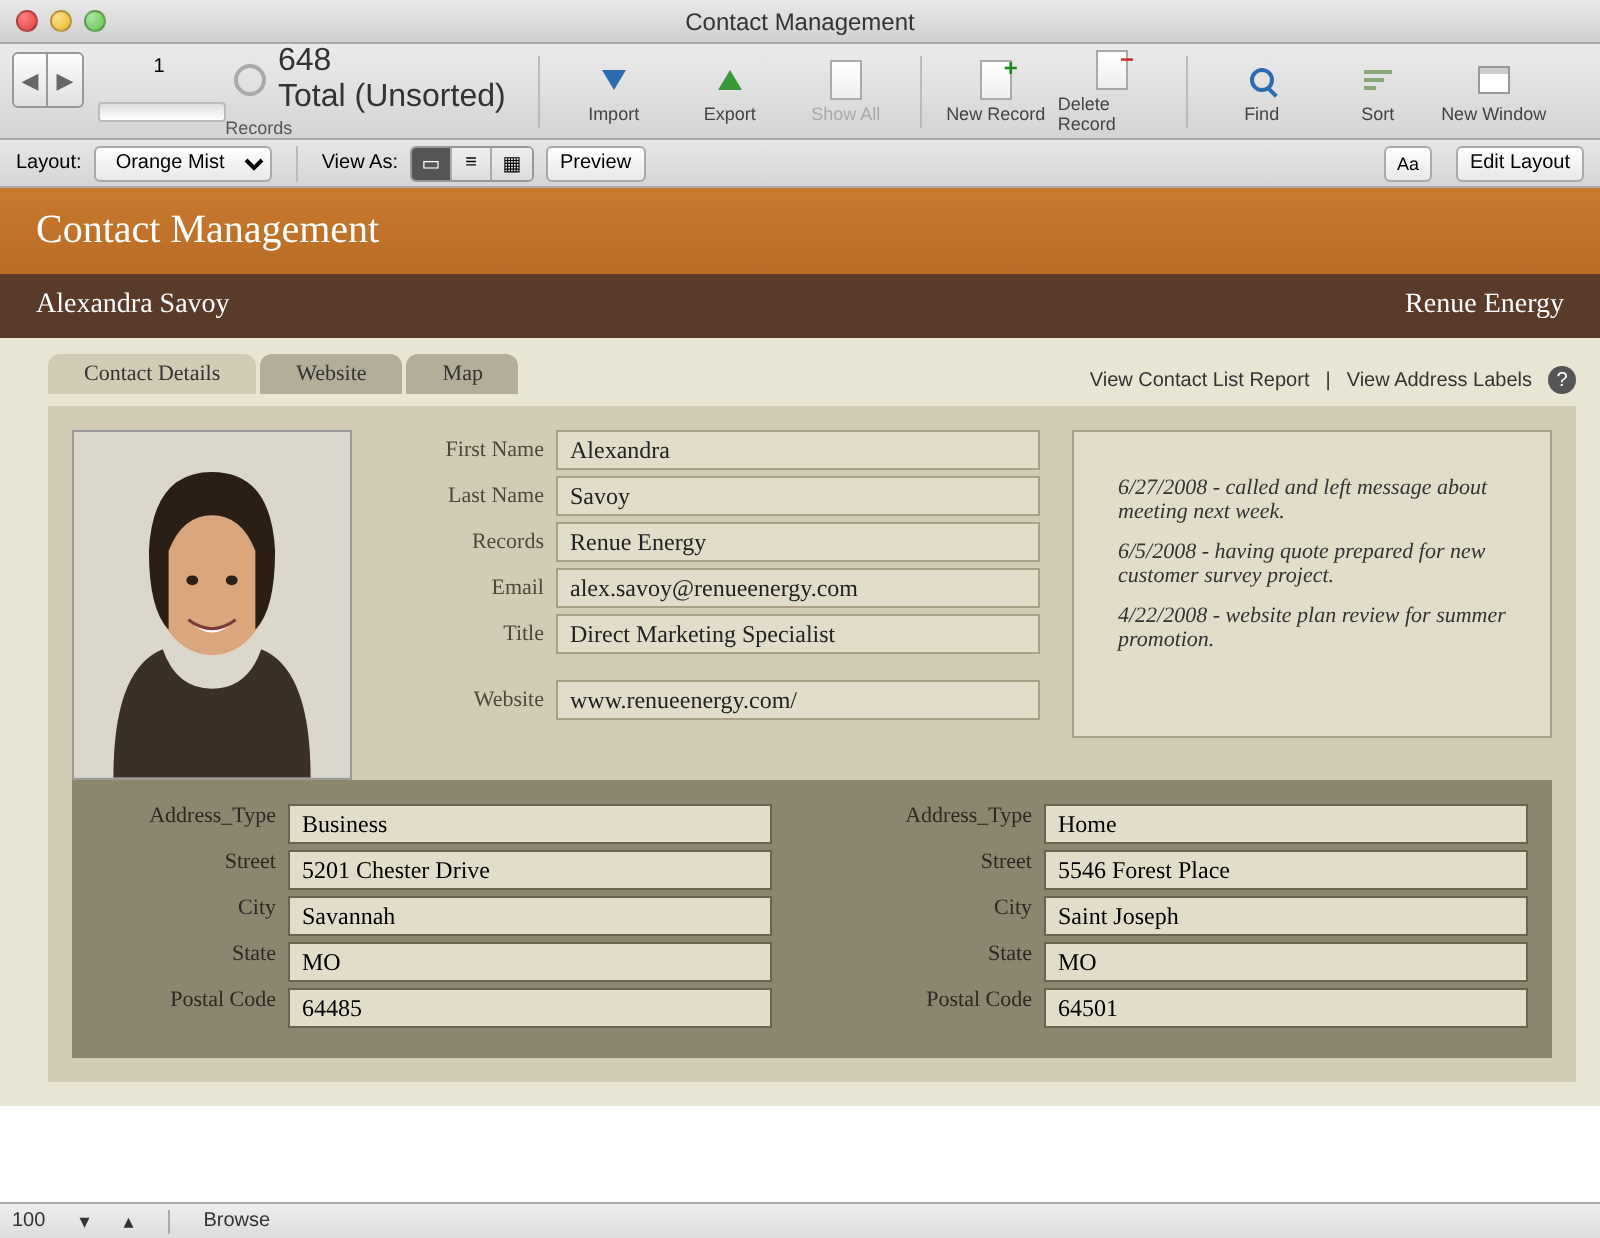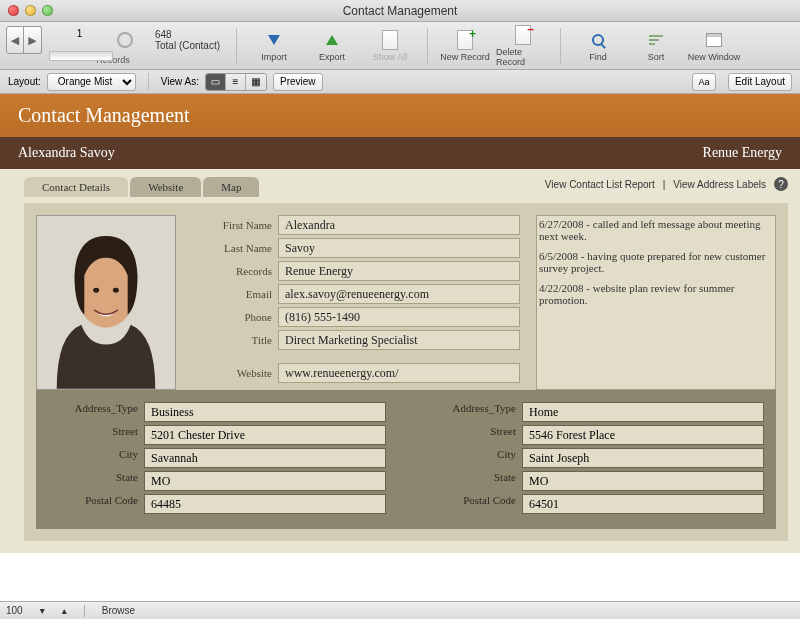--- a/index.html
+++ b/index.html
@@ -19,21 +19,21 @@
 .nav-book { display: flex; height: 28px; align-items: stretch; }
 .nav-btn { width: 18px; background: linear-gradient(#fdfdfd,#e0e0e0); border: 1px solid #999; display: flex; align-items: center; justify-content: center; color: #666; }
 .nav-btn:first-child { border-radius: 3px 0 0 3px; }
 .nav-btn:last-child { border-radius: 0 3px 3px 0; border-left: none; }
 .rec-slider { width: 64px; height: 10px; background: linear-gradient(#ddd,#fff); border: 1px solid #bbb; border-radius: 2px; margin-left: 3px; position: relative; top: 8px;}
 .rec-num { font-size: 10px; text-align: center; margin-bottom: 4px; }
 .rec-col { display: flex; flex-direction: column; align-items: center; margin-left:4px;}
 .pie { width: 16px; height: 16px; border: 2px solid #aaa; border-radius: 50%; margin-left: 4px; }
 .records-group { display: flex; flex-direction: column; align-items: center; margin-right:6px;}
 .records-row { display: flex; align-items: center; }
-.records-info { display: flex; flex-direction: column; margin-left: 22px; font-size: 10px; color: #333;}
+.records-info { display: flex; flex-direction: column; margin-left: 6px; font-size: 16px; color: #333;}
 .records-label { font-size: 9px; color: #555; margin-top: 1px; }
 .sep { width: 1px; height: 36px; background: #bbb; margin: 0 6px; }
 .tbtn { display: flex; flex-direction: column; align-items: center; justify-content: center; width: 54px; cursor: default; }
 .tbtn .ic { width: 22px; height: 22px; display: flex; align-items: center; justify-content: center; }
 .tbtn .lbl { font-size: 9px; color: #444; margin-top: 1px; }
 .tbtn.disabled .lbl { color: #aaa; }
 .arrow-down { width: 0; height: 0; border-left: 6px solid transparent; border-right: 6px solid transparent; border-top: 10px solid #2b6cb0; }
 .arrow-up { width: 0; height: 0; border-left: 6px solid transparent; border-right: 6px solid transparent; border-bottom: 10px solid #3a9a3a; }
 .doc-ic { width: 16px; height: 20px; background: linear-gradient(#fff,#eee); border:1px solid #aaa; position:relative;}
 .doc-ic.plus::after { content:'+'; position:absolute; top:-4px; right:-4px; color:#1a8a1a; font-weight:bold; font-size:12px;}
@@ -55,38 +55,38 @@
 .view-toggle div.active { background:#555; color:#fff;}
 .aabtn { margin-left:auto; width:24px; height:18px; border:1px solid #aaa; border-radius:3px; background:linear-gradient(#fff,#e8e8e8); display:flex; align-items:center; justify-content:center; font-size:9px;}
 
 
 .content { position: relative; }
 .header-orange { background: linear-gradient(#c97a2f,#b86c25); color: #fff; padding: 10px 18px; font-size: 20px; font-weight: normal; font-family: Georgia, serif; }
 .header-brown { background: #5a3a29; color: #fff; padding: 8px 18px; display:flex; justify-content:space-between; font-family: Georgia, serif; font-size: 14px;}
 .body-area { background: #e9e5d3; padding: 8px 12px 12px 12px; }
 
 
-.toprow { display:flex; align-items:flex-start; margin-bottom:6px;padding-left:12px;}
+.toprow { display:flex; align-items:flex-end; margin-bottom:6px;padding-left:12px;}
 .tabs { display:flex; }
 .tab { padding: 4px 18px; font-size: 11px; font-family: Georgia, serif; color:#333; background:#b4ae98; border-radius: 6px 6px 0 0; margin-right:2px; cursor:default;}
 .tab.active { background:#d2ccb4; }
 .report-links { margin-left:auto; font-size: 10px; color:#333; display:flex; align-items:center; gap:8px;}
 .report-links a { color:#333; text-decoration:none;}
 .help-ic { width:14px; height:14px; border-radius:50%; background:#555; color:#fff; display:flex; align-items:center; justify-content:center; font-size:10px;}
 
 
 .panel { background:#d2ccb4; padding:12px;margin-left:12px; }
 .panel-top { display:flex; gap:16px; }
 .photo { width:140px; height:175px; background: radial-gradient(circle at 50% 35%, #d9b89a 0%, #d9b89a 20%, transparent 21%), linear-gradient(#d8d2c8,#c8c2b4); border:1px solid #999; position:relative; overflow:hidden;}
 .photo svg { width:100%; height:100%; }
 .fields { flex:1; display:flex; flex-direction:column; gap:3px; }
 .frow { display:flex; align-items:center; gap:6px; }
 .frow label { width:80px; text-align:right; font-family: Georgia, serif; color:#4a4a3a; font-size:11px;}
 .frow .fval { flex:1; background:#e2ddc8; border:1px solid #aaa086; padding:2px 6px; font-family: Georgia, serif; font-size:12px; color:#222; height:20px;}
-.notes-box { width:240px; background:#e2ddc8; border:1px solid #aaa086; padding:2px; font-family: Georgia, serif; font-size:11px; color:#333; height:175px; overflow:hidden;}
+.notes-box { width:240px; background:#e2ddc8; border:1px solid #aaa086; padding:22px; font-family: Georgia, serif; font-size:11px; color:#333; height:154px; overflow:hidden;font-style:italic;}
 .notes-box p { margin-bottom:8px; }
 
 
 .subtabs { display:flex; margin-top:14px; }
 .subtab { padding: 4px 20px; font-size: 11px; font-family: Georgia, serif; color:#333; background:#b4ae98; border-radius: 4px 4px 0 0; margin-right:2px;}
 .subtab.active { background:#8d866e; color:#fff;}
 .addr-panel { background:#8d866e; padding:12px; display:flex; gap:40px; }
 .addr-col { flex:1; }
 .arow { display:flex; align-items:flex-start; gap:6px; margin-bottom:3px;}
 .arow label { width:90px; text-align:right; font-family: Georgia, serif; color:#2a2a22; font-size:11px;}
@@ -115,21 +115,21 @@
         <div class="nav-btn">◀</div>
         <div class="nav-btn">▶</div>
       </div>
       <div class="rec-col">
         <div class="rec-num">1</div>
         <div class="rec-slider"></div>
       </div>
       <div class="pie"></div>
       <div class="records-info">
         <span>648</span>
-        <span>Total (Contact)</span>
+        <span>Total (Unsorted)</span>
       </div>
     </div>
     <div class="records-label">Records</div>
   </div>
   <div class="sep"></div>
   <div class="tbtn">
       <div class="ic">
         <div class="arrow-down"></div>
       </div>
       <div class="lbl">Import</div>
@@ -245,24 +245,20 @@
             </div>
           <div class="frow">
               <label>Records</label>
               <div class="fval">Renue Energy</div>
             </div>
           <div class="frow">
               <label>Email</label>
               <div class="fval">alex.savoy@renueenergy.com</div>
             </div>
           <div class="frow">
-              <label>Phone</label>
-              <div class="fval">(816) 555-1490</div>
-            </div>
-          <div class="frow">
               <label>Title</label>
               <div class="fval">Direct Marketing Specialist</div>
             </div>
           <div class="frow" style="margin-top:10px;">
               <label>Website</label>
               <div class="fval">www.renueenergy.com/</div>
             </div>
         </div>
         <div class="notes-box">
           <p>6/27/2008 - called and left message about meeting next week.</p>

